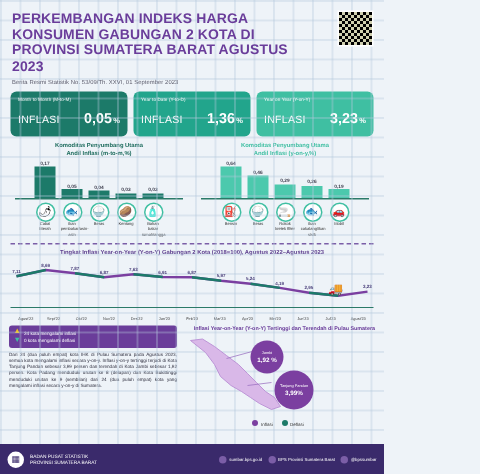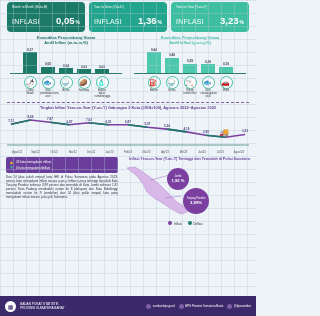--- a/index.html
+++ b/index.html
@@ -98,20 +98,25 @@
   .fitems{ display:flex; gap:4px; margin-left:auto; align-items:center;}
   .fit{ display:flex; align-items:center; gap:1.5px; color:#fff; font-size:2.9px;}
   .fdot{ width:5px;height:5px;border-radius:50%;background:#7b5ea7;display:inline-block;}
 </style>
 </head>
 <body>
 
 <div class="wrap">
   <div class="grid-bg"></div>
 
+  <div class="header">
+    <div class="title">PERKEMBANGAN INDEKS HARGA KONSUMEN GABUNGAN 2 KOTA DI PROVINSI SUMATERA BARAT AGUSTUS 2023</div>
+    <div class="subtitle">Berita Resmi Statistik No. 53/09/Th. XXVI, 01 September 2023</div>
+    <div class="qr"></div>
+  </div>
 
   <div class="boxes">
     <div class="box b1">
       <div class="cap">Month to Month (M-to-M)</div>
       <div class="row">
         <span class="lbl">INFLASI</span>
         <span><span class="val">0,05</span><span class="pct">%</span></span>
       </div>
     </div>
     <div class="box b2">

